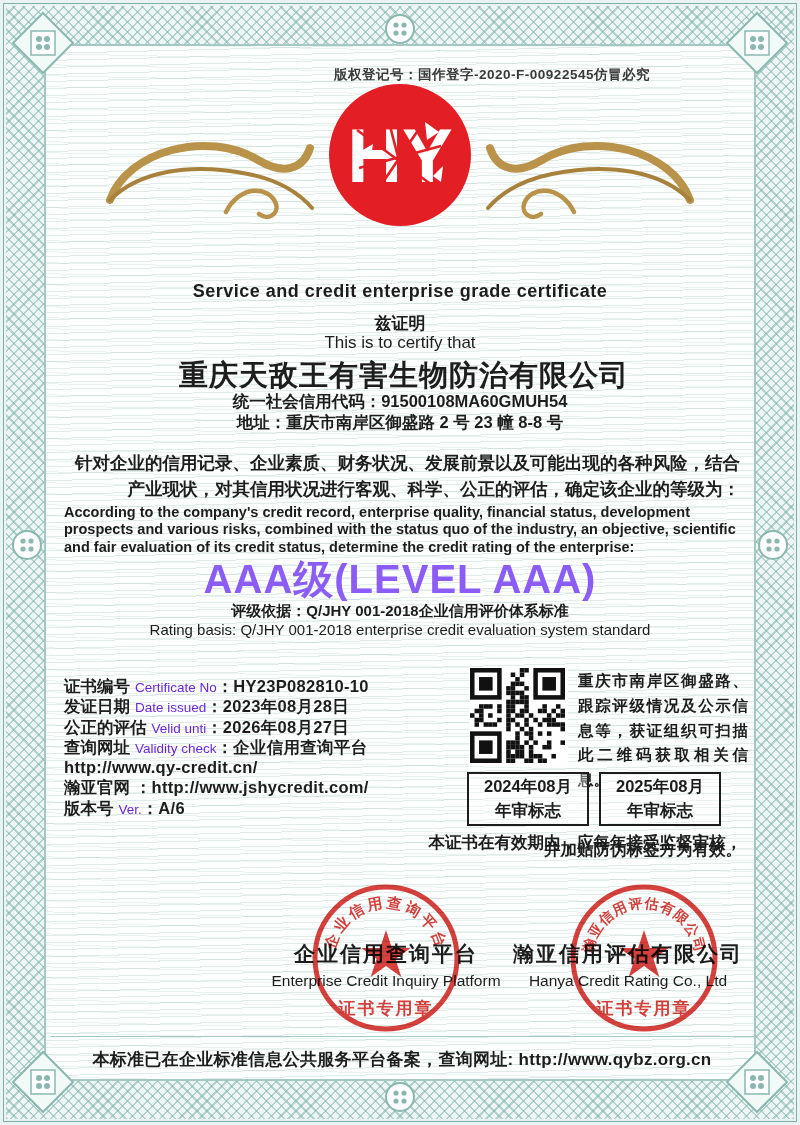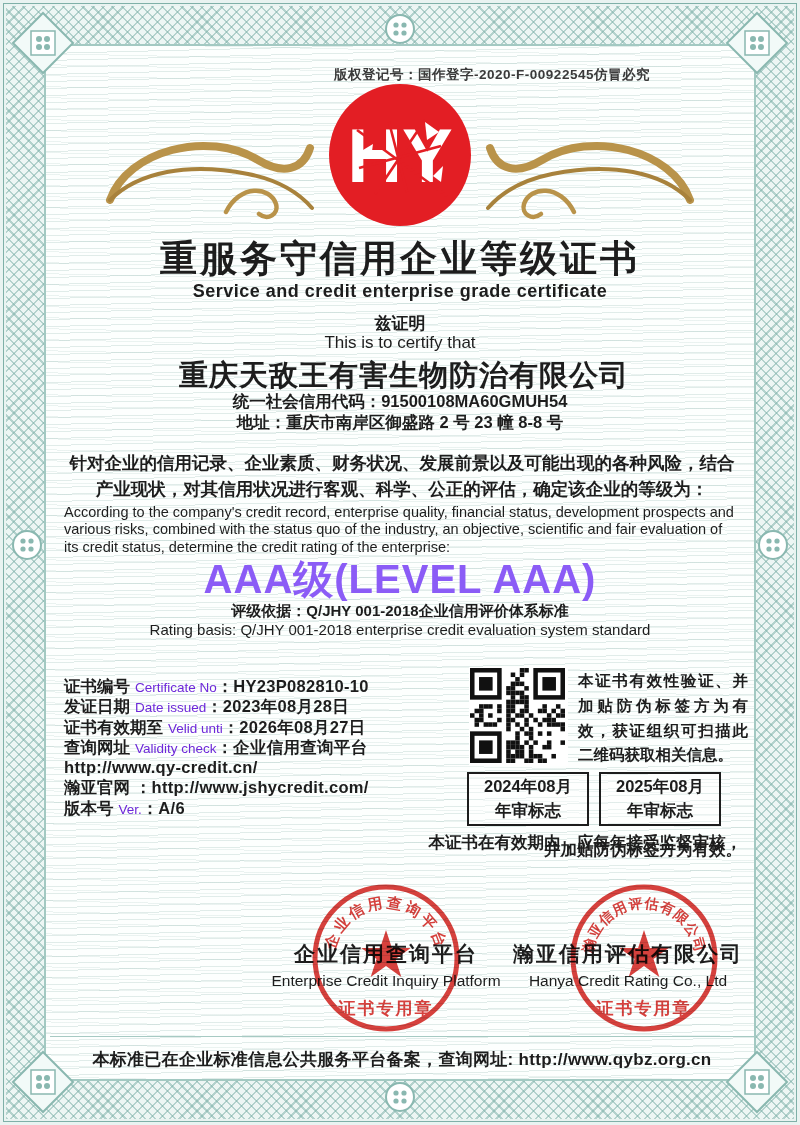--- a/index.html
+++ b/index.html
@@ -24,22 +24,22 @@
   .orn{position:absolute;pointer-events:none;}
   
   .copyright{top:66px;font-size:13.5px;font-weight:600;color:#3a3a3a;transform:translateX(92px);letter-spacing:.5px;}
   .title{top:234px;font-size:37px;font-weight:700;letter-spacing:3px;}
   .subtitle{top:281px;font-size:18px;font-weight:600;letter-spacing:.5px;}
   .certify-cn{top:312px;font-size:17px;font-weight:600;}
   .certify-en{top:333px;font-size:17px;font-weight:500;}
   .company{top:356px;font-size:29px;font-weight:800;letter-spacing:1px;padding-left:8px;}
   .creditcode{top:391px;font-size:16.5px;font-weight:600;}
   .address{top:412px;font-size:16.5px;font-weight:600;}
-  .para-cn{top:450px;left:64px;right:60px;font-size:17.5px;font-weight:600;line-height:1.5;text-align:center;}
-  .para-en{top:504px;left:64px;right:60px;font-size:14.5px;font-weight:400;line-height:1.2;}
+  .para-cn{top:450px;left:64px;right:60px;font-size:17.5px;font-weight:600;line-height:1.5;text-align:right;}
+  .para-en{top:504px;left:64px;right:60px;font-size:14.5px;font-weight:700;line-height:1.2;}
   .level{top:552px;font-size:40px;font-weight:800;color:#8b5cf6;letter-spacing:1px;}
   .basis-cn{top:602px;font-size:15px;font-weight:600;}
   .basis-en{top:621px;font-size:15px;font-weight:500;}
   
   .details{left:64px;top:676px;}
   .drow{white-space:nowrap;line-height:20.3px;height:20.3px;}
   .dcn{font-size:16.5px;font-weight:600;margin-right:5px;}
   .den{font-size:13.5px;font-weight:500;color:#6d28d9;}
   .dsep{font-size:16.5px;font-weight:600;}
   .dval{font-size:16.5px;font-weight:600;letter-spacing:.3px;}
@@ -158,21 +158,20 @@
         <line x1="60" y1="38" x2="78" y2="108"></line>
         <line x1="30" y1="84" x2="112" y2="62"></line>
       </g>
       <g fill="#ffffff">
         <polygon points="96,38 110,48 98,56"></polygon>
         <polygon points="104,92 114,82 112,98"></polygon>
         <polygon points="34,66 44,60 42,74"></polygon>
       </g>
     </svg>
 
-    <div class="abs ctr title">重服务守信用企业等级证书</div>
     <div class="abs ctr subtitle">Service and credit enterprise grade certificate</div>
 
     <div class="abs ctr certify-cn">兹证明</div>
     <div class="abs ctr certify-en">This is to certify that</div>
     <div class="abs ctr company">重庆天敌王有害生物防治有限公司</div>
     <div class="abs ctr creditcode">统一社会信用代码：91500108MA60GMUH54</div>
     <div class="abs ctr address">地址：重庆市南岸区御盛路 2 号 23 幢 8-8 号</div>
 
     <div class="abs para-cn">针对企业的信用记录、企业素质、财务状况、发展前景以及可能出现的各种风险，结合产业现状，对其信用状况进行客观、科学、公正的评估，确定该企业的等级为：</div>
     <div class="abs para-en">According to the company's credit record, enterprise quality, financial status, development prospects and various risks, combined with the status quo of the industry, an objective, scientific and fair evaluation of its credit status, determine the credit rating of the enterprise:</div>
@@ -181,21 +180,21 @@
     <div class="abs ctr basis-en">Rating basis: Q/JHY 001-2018 enterprise credit evaluation system standard</div>
 
     <div class="abs details">
       <div class="drow">
         <span class="dcn">证书编号</span><span class="den">Certificate No</span><span class="dsep">：</span><span class="dval">HY23P082810-10</span>
       </div>
       <div class="drow">
         <span class="dcn">发证日期</span><span class="den">Date issued</span><span class="dsep">：</span><span class="dval">2023年08月28日</span>
       </div>
       <div class="drow">
-        <span class="dcn">证书有效期至</span><span class="den">Velid unti</span><span class="dsep">：</span><span class="dval">2026年08月27日</span>
+        <span class="dcn">公正的评估</span><span class="den">Velid unti</span><span class="dsep">：</span><span class="dval">2026年08月27日</span>
       </div>
       <div class="drow">
         <span class="dcn">查询网址</span><span class="den">Validity check</span><span class="dsep">：</span><span class="dval">企业信用查询平台</span>
       </div>
       <div class="drow">
         <span class="dval">http://www.qy-credit.cn/</span>
       </div>
       <div class="drow">
         <span class="dcn">瀚亚官网</span><span class="dsep">：</span><span class="dval">http://www.jshycredit.com/</span>
       </div>
@@ -328,21 +327,21 @@
           <rect x="4.4" y="4.4" width="22" height="22" fill="#fff"></rect>
           <rect x="8.8" y="8.8" width="13.200000000000001" height="13.200000000000001" fill="#111"></rect>
           <rect x="61.60000000000001" y="0" width="30.800000000000004" height="30.800000000000004" fill="#111"></rect>
           <rect x="66" y="4.4" width="22" height="22" fill="#fff"></rect>
           <rect x="70.4" y="8.8" width="13.200000000000001" height="13.200000000000001" fill="#111"></rect>
           <rect x="0" y="61.60000000000001" width="30.800000000000004" height="30.800000000000004" fill="#111"></rect>
           <rect x="4.4" y="66" width="22" height="22" fill="#fff"></rect>
           <rect x="8.8" y="70.4" width="13.200000000000001" height="13.200000000000001" fill="#111"></rect>
         </svg>
     </div>
-    <div class="abs qr-note">本证书有效性验证、并加贴防伪标签方为有效，获证组织可扫描此二维码获取相关信息。</div>
+    <div class="abs qr-note">重庆市南岸区御盛路、跟踪评级情况及公示信息等，获证组织可扫描此二维码获取相关信息。</div>
 
     <div class="abs abox abox1">
       <div>2024年08月</div>
       <div>年审标志</div>
     </div>
     <div class="abs abox abox2">
       <div>2025年08月</div>
       <div>年审标志</div>
     </div>
     <div class="abs anote anote1">本证书在有效期内，应每年接受监督审核，</div>

